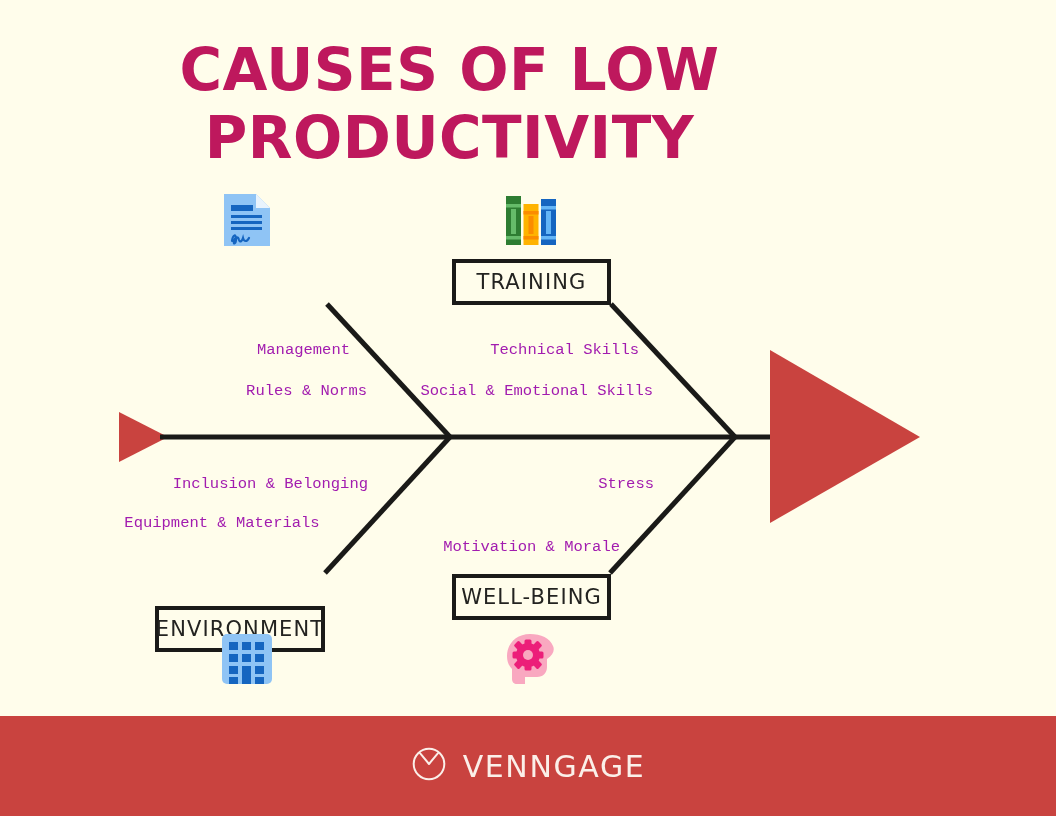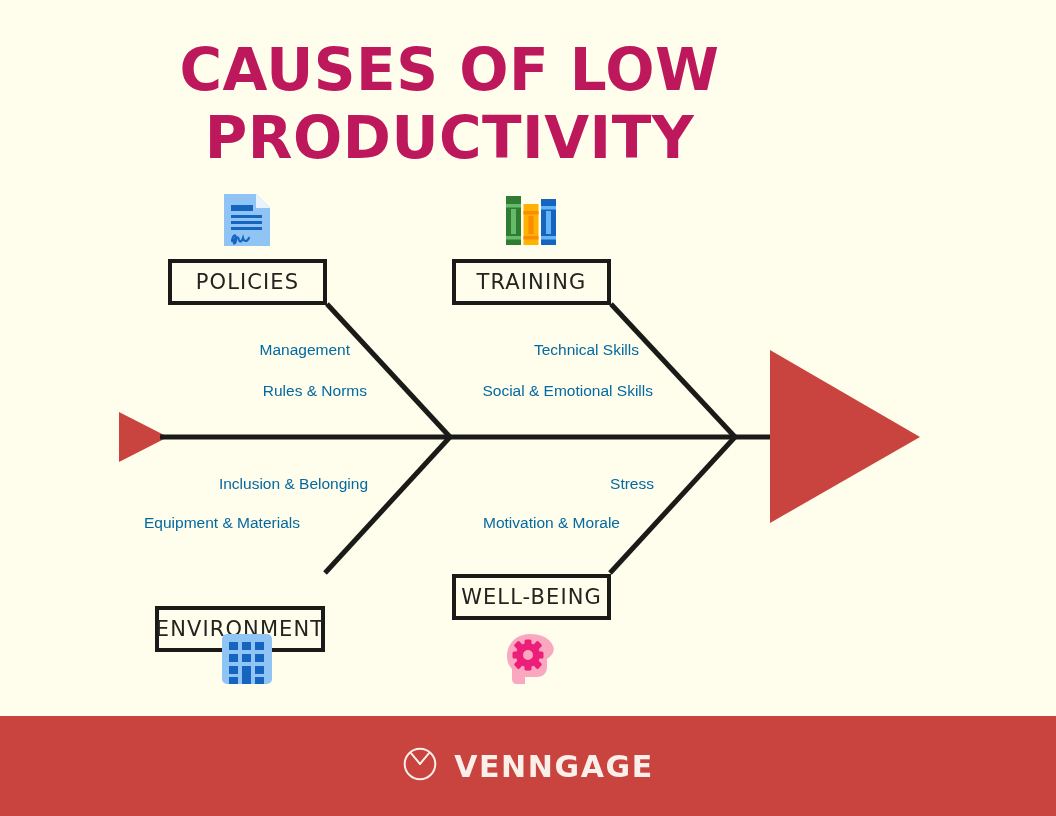--- a/index.html
+++ b/index.html
@@ -67,22 +67,22 @@
   }
   #box-policies     { left: 168px; top: 259px; width: 159px; height: 46px; }
   #box-training     { left: 452px; top: 259px; width: 159px; height: 46px; }
   #box-environment  { left: 155px; top: 574px; width: 170px; height: 46px; margin-top: 32px; }
   #box-wellbeing    { left: 452px; top: 574px; width: 159px; height: 46px; }
 
   
   .cause {
     position: absolute;
     font-size: 15.5px;
-    color: #0369a1;
-    font-family: Liberation Sans, sans-serif;
+    color: #a21caf;
+    font-family: Liberation Mono, monospace;
     white-space: nowrap;
   }
   .cause.right-align { text-align: right; }
 
   
   .icon-wrap {
     position: absolute;
     width: 54px;
     height: 54px;
   }
@@ -106,21 +106,21 @@
   .footer-inner {
     display: flex;
     align-items: center;
     gap: 16px;
   }
   .brand-text {
     color: #FBEFE9;
     font-size: 30px;
     letter-spacing: 1.6px;
     font-family: "DejaVu Sans", sans-serif;
-    font-weight: 700;
+    font-weight: 400;
   }
 </style>
 </head>
 <body>
 
 <div id="canvas">
 
   <div class="title">CAUSES OF LOW
 PRODUCTIVITY</div>
 
@@ -134,23 +134,20 @@
 
     <line x1="325" y1="573" x2="450" y2="437" stroke="#1A1A18" stroke-width="5"></line>
 
     <line x1="611" y1="304" x2="735" y2="437" stroke="#1A1A18" stroke-width="5"></line>
 
     <line x1="610" y1="573" x2="735" y2="437" stroke="#1A1A18" stroke-width="5"></line>
 
     <polygon points="770,350 770,523 920,437" fill="#C9433F"></polygon>
   </svg>
 
-  <div class="cat-box" id="box-policies">
-    <span>POLICIES</span>
-  </div>
 
   <div class="cat-box" id="box-training">
     <span>TRAINING</span>
   </div>
 
   <div class="cat-box" id="box-environment">
     <span>ENVIRONMENT</span>
   </div>
 
   <div class="cat-box" id="box-wellbeing">
@@ -160,21 +157,21 @@
   <div class="cause right-align" style="left:143px; top:341px; width:207px;">Management</div>
   <div class="cause right-align" style="left:160px; top:382px; width:207px;">Rules &amp; Norms</div>
 
   <div class="cause right-align" style="left:440px; top:341px; width:199px;">Technical Skills</div>
   <div class="cause right-align" style="left:420px; top:382px; width:233px;">Social &amp; Emotional Skills</div>
 
   <div class="cause right-align" style="left:150px; top:475px; width:218px;">Inclusion &amp; Belonging</div>
   <div class="cause right-align" style="left:110px; top:514px; width:224px;text-align:center;">Equipment &amp; Materials</div>
 
   <div class="cause right-align" style="left:480px; top:475px; width:174px;">Stress</div>
-  <div class="cause right-align" style="left:420px; top:514px; width:200px;text-align:right;">Motivation &amp; Morale</div>
+  <div class="cause right-align" style="left:420px; top:538px; width:200px;text-align:right;">Motivation &amp; Morale</div>
 
   <div class="icon-wrap" id="icon-policies">
     <svg viewBox="0 0 54 54" width="54" height="54" xmlns="http://www.w3.org/2000/svg">
       <path d="M4 1 H36 L50 15 V53 H4 Z" fill="#8FC4F5"></path>
       <path d="M36 1 L50 15 H36 Z" fill="#E8F3FD"></path>
       <rect x="11" y="12" width="22" height="6" fill="#1565C0"></rect>
       <rect x="11" y="22" width="31" height="3" fill="#1565C0"></rect>
       <rect x="11" y="28" width="31" height="3" fill="#1565C0"></rect>
       <rect x="11" y="34" width="31" height="3" fill="#1565C0"></rect>
       <path d="M12 48 c1-7 4-7 4-2 c0 5 -3 6 -2 2 c1-4 4-5 5-1 c1 3 3 1 4-2 c1 4 4 4 6 0" stroke="#1565C0" stroke-width="2.2" fill="none" stroke-linecap="round"></path>

